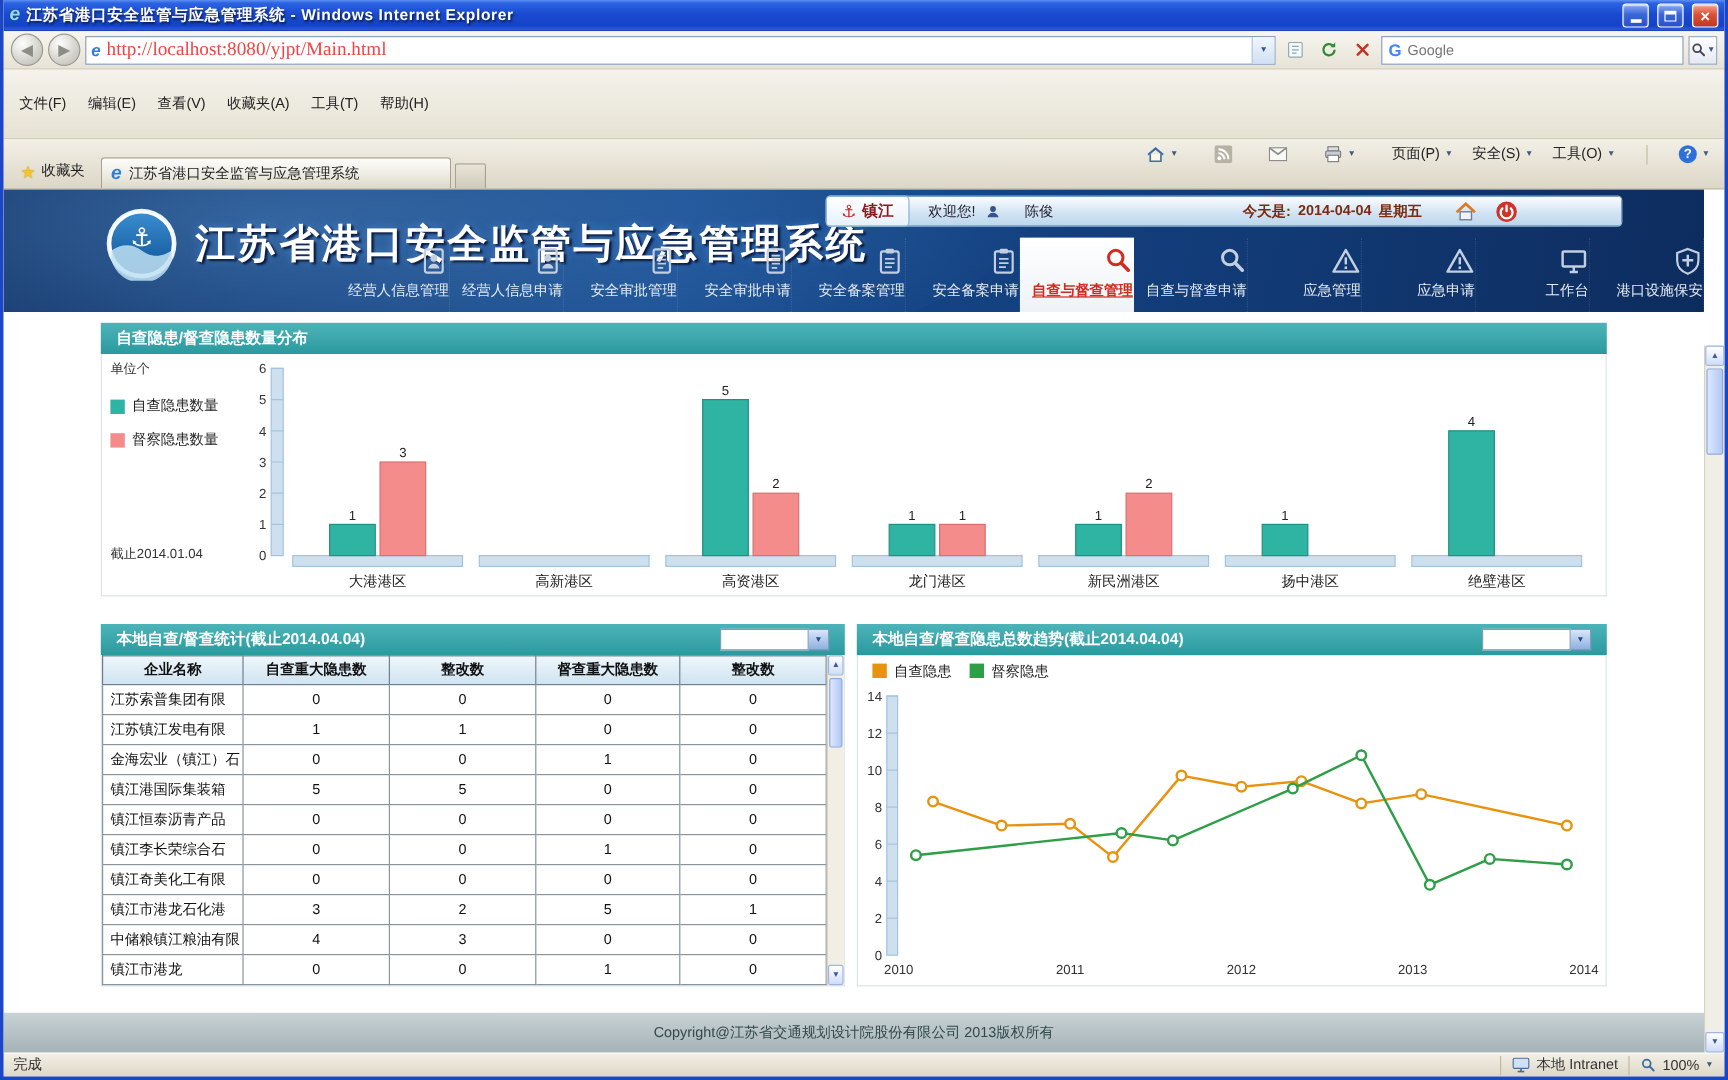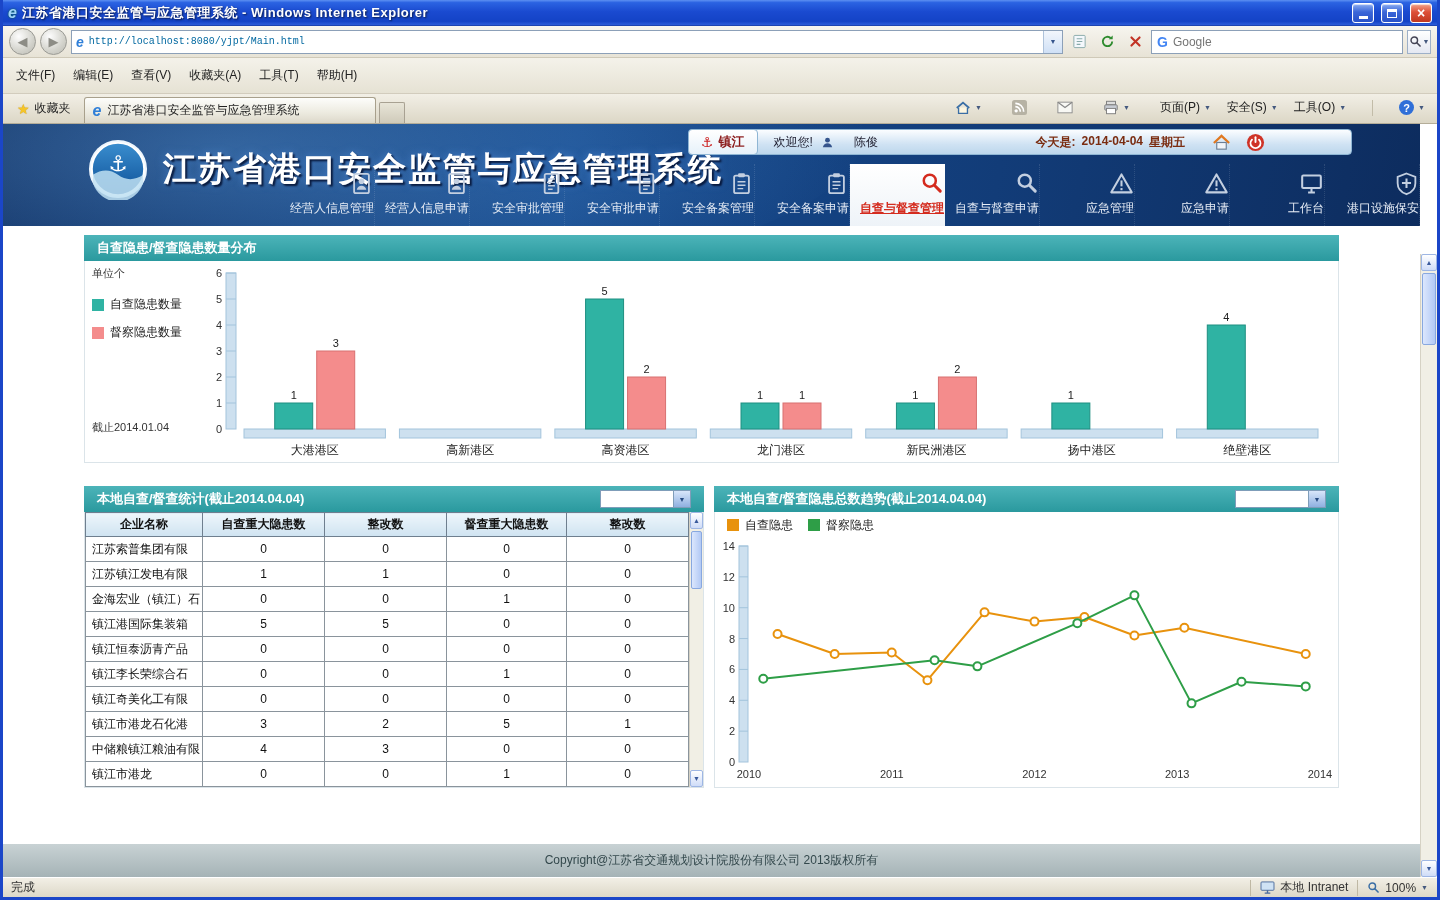--- a/index.html
+++ b/index.html
@@ -16,41 +16,41 @@
 .winbtn.close{background:linear-gradient(#f2a58c,#dd5038 45%,#c03820)}
 .g-min{width:9px;height:3px;background:#fff;margin-top:9px}
 .g-max{width:10px;height:9px;border:1px solid #fff;border-top:3px solid #fff}
 .g-close{font-size:14px;font-weight:bold;line-height:1}
 
 
 .addrbar{flex:0 0 32px;background:linear-gradient(#f7f5ef,#e7e3d6);display:flex;align-items:center;padding:0 6px;gap:4px;border-bottom:1px solid #cfc9b8}
 .navcircle{width:27px;height:27px;border-radius:50%;background:radial-gradient(circle at 35% 30%,#fdfdfd,#d3d3cc 60%,#b9b9b1);border:1px solid #9a9a94;display:flex;align-items:center;justify-content:center;color:#8d8d86;font-size:13px;font-weight:bold}
 .addr-field{flex:1;height:24px;background:#fff;border:1px solid #8ca0b8;display:flex;align-items:center;padding-left:4px}
 .addr-field .ie-logo{color:#2f7fd8;text-shadow:none;font-size:14px;margin-right:5px}
-.addr-field input{border:none;outline:none;flex:1;font-size:10px;color:#0369a1;font-family:Liberation Mono, monospace;background:transparent}
+.addr-field input{border:none;outline:none;flex:1;font-size:16px;color:#ef4444;font-family:Liberation Serif, serif;background:transparent}
 .addr-drop{width:19px;height:22px;background:linear-gradient(#f2f6fc,#cfe0f6);border-left:1px solid #aec2da;display:flex;align-items:center;justify-content:center;font-size:7px;color:#35548c}
 .tool-ico{width:24px;height:24px;display:flex;align-items:center;justify-content:center;border:1px solid transparent;border-radius:2px}
 .search-box{width:252px;height:24px;background:#fff;border:1px solid #8ca0b8;display:flex;align-items:center;padding-left:5px;gap:5px}
 .google-g{font-weight:bold;font-size:14px;color:#4285f4}
 .search-box input{border:none;outline:none;flex:1;font-size:12px;color:#888;background:transparent}
 .search-btn{width:24px;height:24px;background:linear-gradient(#fff,#e4e8f2);border:1px solid #9db0c8;display:flex;align-items:center;justify-content:center;gap:1px}
 .caret{font-size:7px;color:#44597f}
 
 
-.menubar{flex:0 0 24px;background:linear-gradient(#f4f2ea,#e6e2d4);display:flex;align-items:flex-end;padding:5px 4px;border-bottom:1px solid #d2ccbd}
+.menubar{flex:0 0 24px;background:linear-gradient(#f4f2ea,#e6e2d4);display:flex;align-items:flex-end;padding:16px 4px;border-bottom:1px solid #d2ccbd}
 .menu-item{padding:4px 9px;color:#222;cursor:default}
 
 
 .favbar{flex:0 0 30px;background:linear-gradient(#f2efe6,#dcd7c6);display:flex;align-items:flex-end;padding:0 5px;border-bottom:1px solid #b4ad99}
 .fav-btn{display:flex;align-items:center;gap:5px;padding:4px 9px 6px;color:#222}
 .star{color:#f5c528;text-shadow:0 0 1px #b8860b;font-size:14px;line-height:1}
 .tab{height:26px;width:292px;background:linear-gradient(#fdfdfb,#eceadf 60%,#dcd8ca);border:1px solid #a8a08c;border-bottom:none;border-radius:3px 3px 0 0;display:flex;align-items:center;gap:6px;padding:0 8px;color:#222;margin-left:4px}
 .tab-title{white-space:nowrap;overflow:hidden;text-overflow:ellipsis}
 .tab-stub{width:26px;height:21px;background:linear-gradient(#e8e5d8,#cfcaba);border:1px solid #a8a192;border-bottom:none;border-radius:2px 2px 0 0;margin-left:3px}
-.fav-right{margin-left:auto;display:flex;align-items:center;gap:16px;padding-bottom:3px}
+.fav-right{margin-left:auto;display:flex;align-items:center;gap:16px;padding-bottom:16px}
 .fr-btn{display:flex;align-items:center;gap:4px;padding:3px 6px;color:#222;border:1px solid transparent;border-radius:2px}
 .fr-sep{width:1px;height:16px;background:#c2bca8;margin:0 3px}
 .help-circle{width:15px;height:15px;border-radius:50%;background:#2f6fd8;color:#fff;font-weight:bold;font-size:11px;display:flex;align-items:center;justify-content:center}
 
 
 .page{flex:1;display:flex;background:#fff;min-height:0;position:relative}
 .page-main{flex:1;display:flex;flex-direction:column;min-width:0}
 
 
 .app-header{flex:0 0 102px;background:linear-gradient(100deg,#0d2c5e 0%,#164a8e 40%,#123c78 70%,#0d2c5e 100%);position:relative;overflow:hidden}

